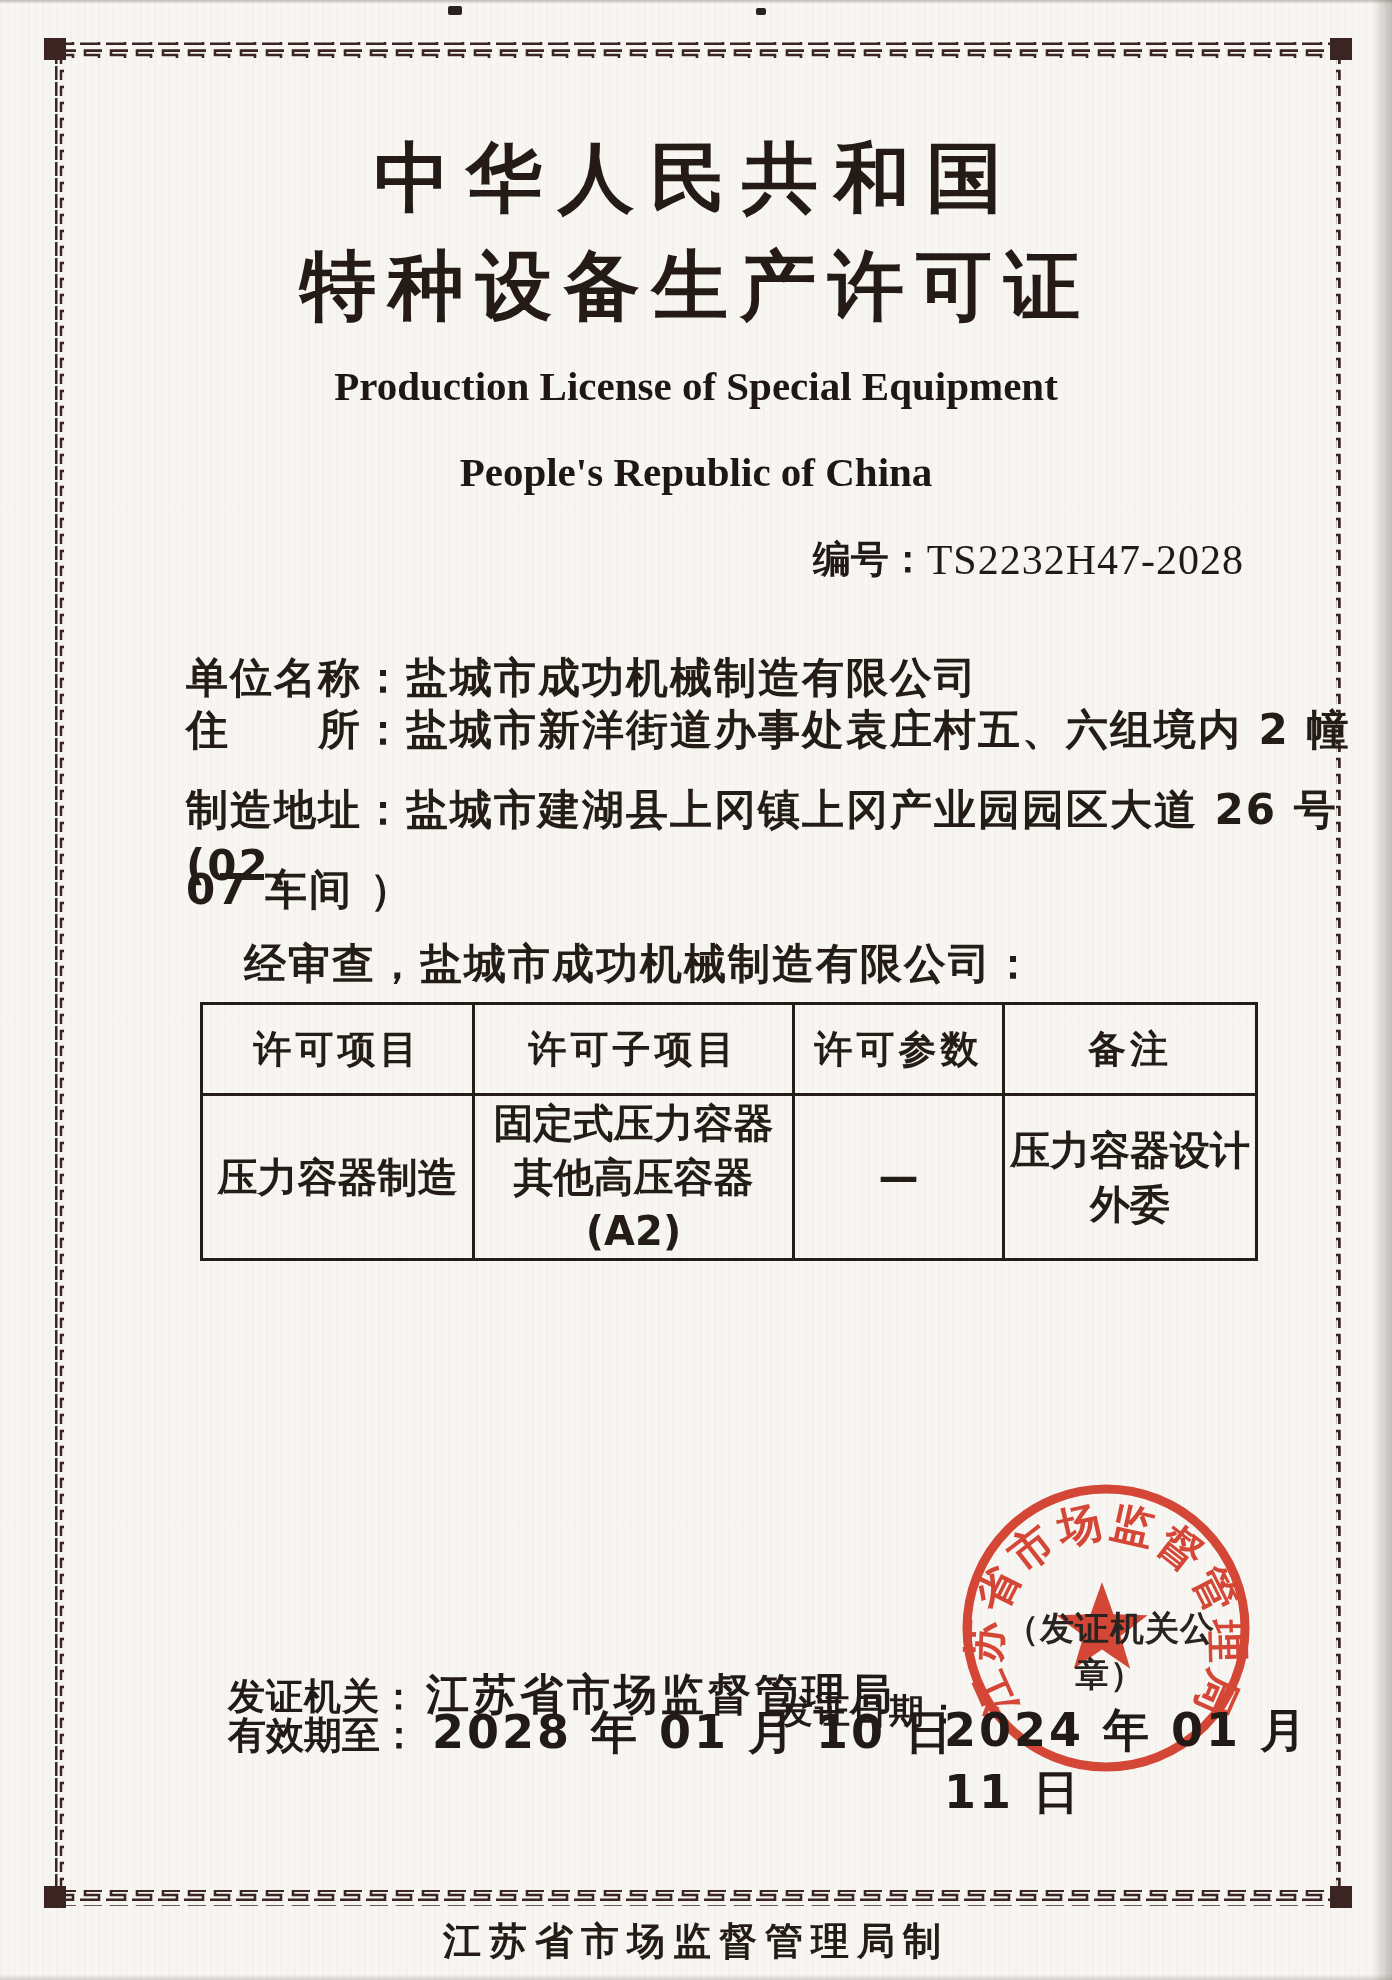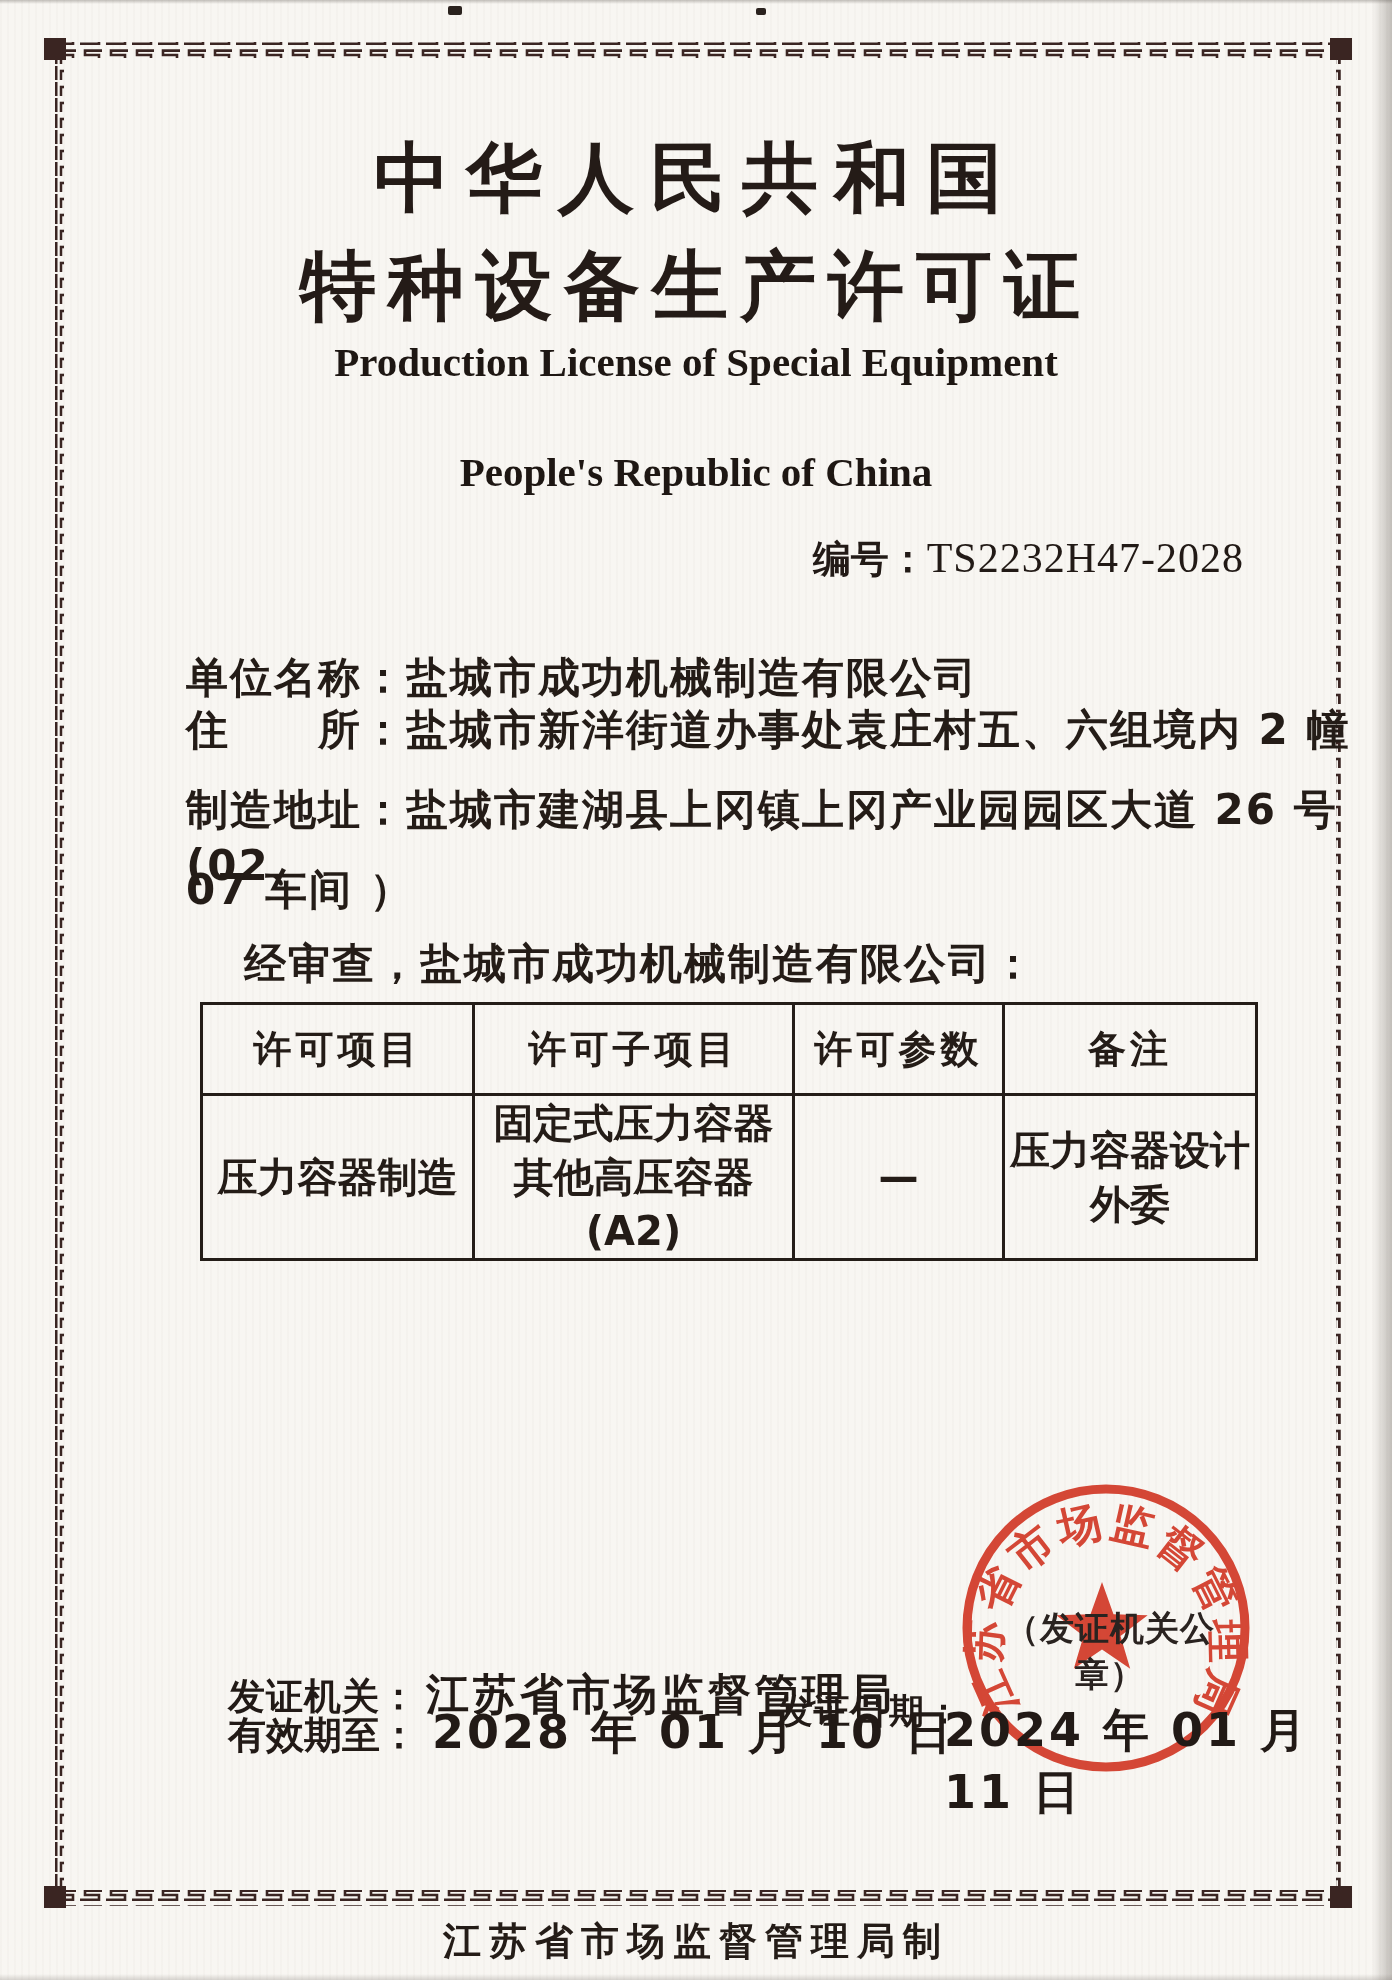--- a/index.html
+++ b/index.html
@@ -19,24 +19,24 @@
   .edge-right{top:0;right:0;width:20px;height:100%;background:linear-gradient(to right, rgba(110,104,98,0), rgba(110,104,98,0.40));z-index:9;}
   .edge-top{top:0;left:0;right:0;height:4px;background:linear-gradient(to bottom, rgba(90,84,78,0.35), rgba(90,84,78,0));z-index:9;}
   .edge-bottom{bottom:0;left:0;right:0;height:6px;background:linear-gradient(to top, rgba(110,104,98,0.25), rgba(110,104,98,0));z-index:9;}
   .speck{width:14px;height:9px;background:#2a221e;border-radius:2px;z-index:9;}
 
   .border-svg{top:0;left:0;z-index:1;}
 
   .title-cn1{top:136px;font-size:76px;line-height:1.1;font-weight:700;letter-spacing:16px;font-family:"DejaVu Serif","Liberation Serif",serif;color:#241b17;}
   .title-cn2{top:244px;font-size:76px;line-height:1.1;font-weight:700;letter-spacing:12px;font-family:"DejaVu Serif","Liberation Serif",serif;color:#241b17;}
   .title-en{font-family:"Liberation Serif","DejaVu Serif",serif;font-weight:700;font-size:41px;line-height:1.12;color:#1e1713;}
-  .title-en1{top:340px;}
+  .title-en1{top:364px;}
   .title-en2{top:402px;margin-top:48px;}
 
-  .license-no{top:534px;right:148px;display:flex;align-items:flex-start;z-index:2;}
+  .license-no{top:534px;right:148px;display:flex;align-items:center;z-index:2;}
   .license-no .lab{font-size:38px;font-weight:600;}
   .license-no .val{font-family:"Liberation Serif","DejaVu Serif",serif;font-size:42px;letter-spacing:1px;}
 
   .bodyline{left:186px;font-size:42px;font-weight:600;letter-spacing:2px;z-index:2;color:#241c17;}
   .l-unit{top:650px;}
   .l-res{top:702px;}
   .l-mfg1{top:782px;}
   .l-mfg2{top:862px;}
   .l-approve{top:936px;left:244px;}
 

